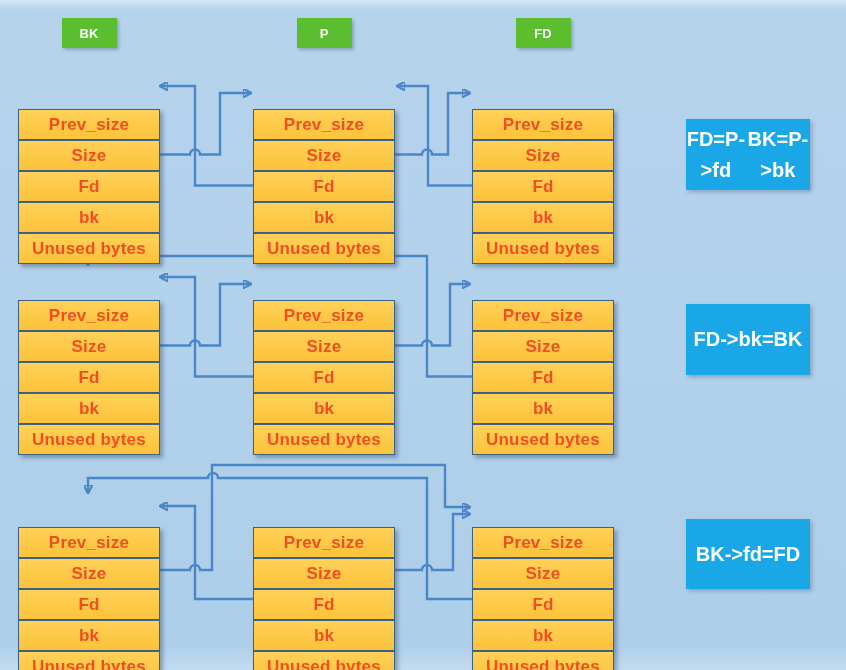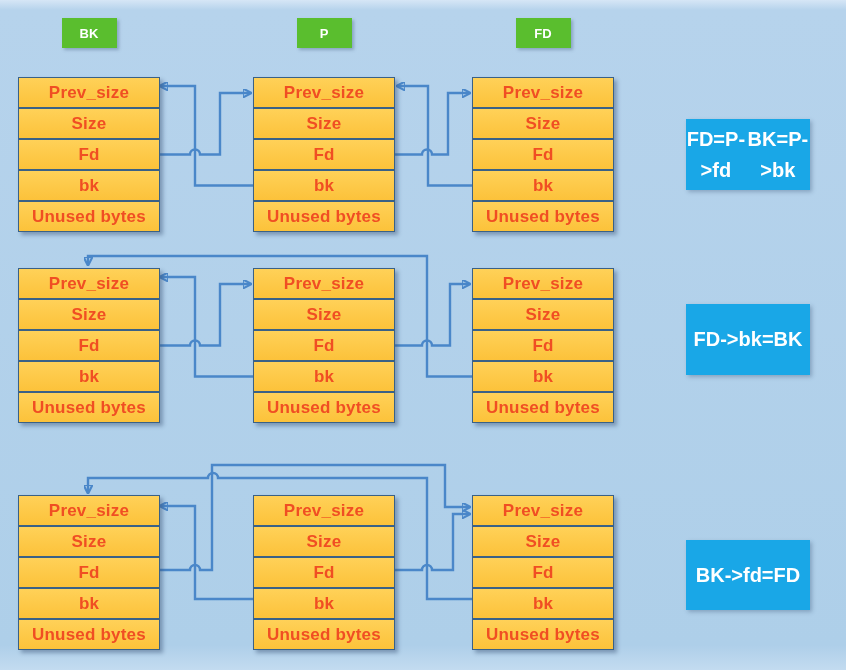--- a/index.html
+++ b/index.html
@@ -5,20 +5,21 @@
   html,body{margin:0;padding:0;}
   body{font-family:"Liberation Sans", sans-serif; background:#9cc0de;}
   #canvas{
     position:relative; width:846px; height:670px; overflow:hidden;
     background:linear-gradient(180deg,#d6e6f6 0px,#b6d3ec 10px,#aecfe9 645px,#c3dbf0 670px);
     text-decoration:underline;
   }
   .chunk{
     position:absolute; width:142px;
     box-shadow:3px 3px 4px rgba(55,80,115,.45);
+    margin-top:32px;
   }
   .cell{
     box-sizing:border-box; width:142px; height:31px;
     border:1px solid #3a6186;
     background:linear-gradient(180deg,#ffd158 0%,#fcc23a 100%);
     display:flex; align-items:center; justify-content:center;
     font-weight:bold; font-size:17px; color:#f04e23;
     letter-spacing:.2px;
   }
   .chunk-label{
@@ -133,17 +134,17 @@
       </div>
     </div>
   <div id="ops-layer">
       <div class="op-box" style="left: 686px; top: 119px; height: 71px;">
         <div>FD=P-&gt;fd</div>
         <div>BK=P-&gt;bk</div>
       </div>
       <div class="op-box" style="left: 686px; top: 304px; height: 71px;">
         <div>FD-&gt;bk=BK</div>
       </div>
-      <div class="op-box" style="left: 686px; top: 540px; height: 70px;">
+      <div class="op-box" style="left: 686px; top: 519px; height: 70px;">
         <div>BK-&gt;fd=FD</div>
       </div>
     </div>
 </div>
 
 </body></html>

